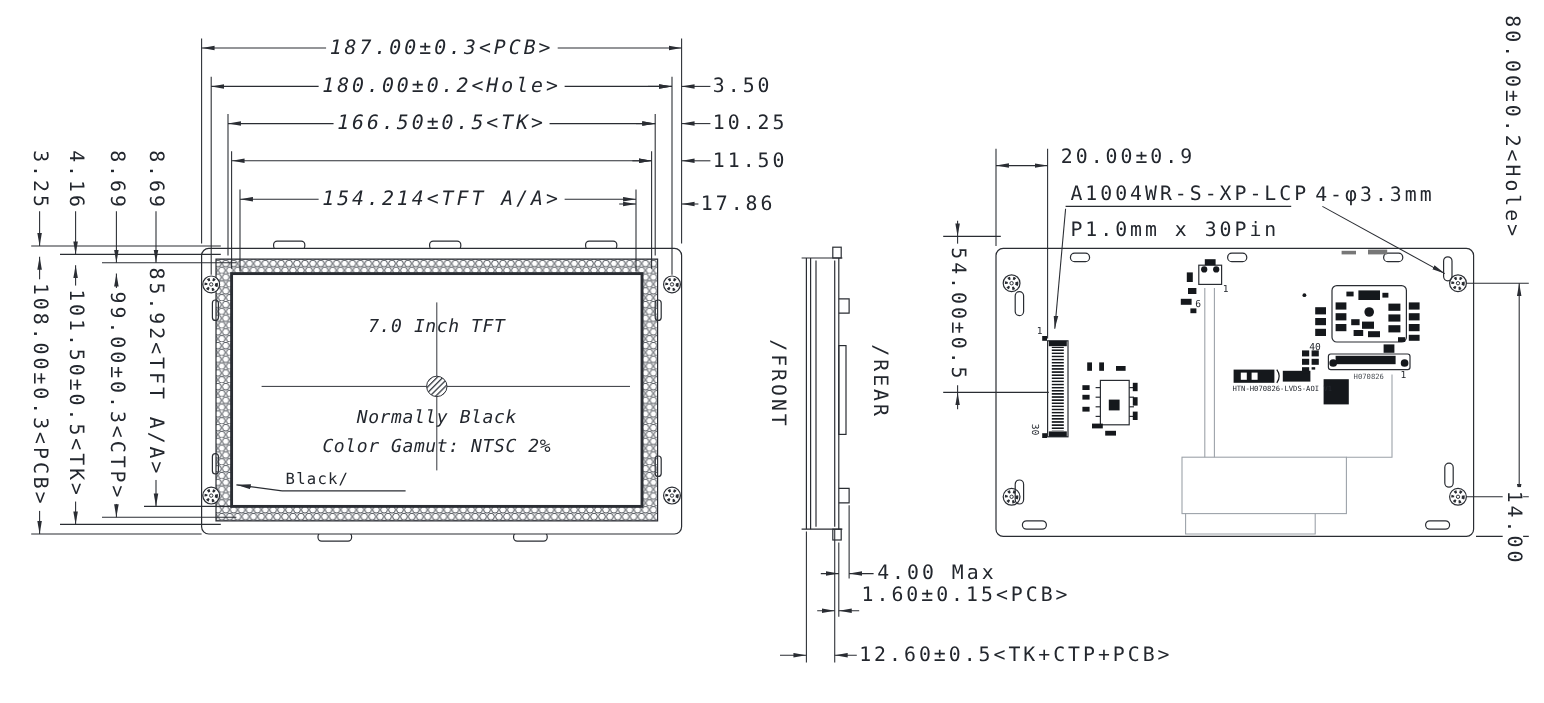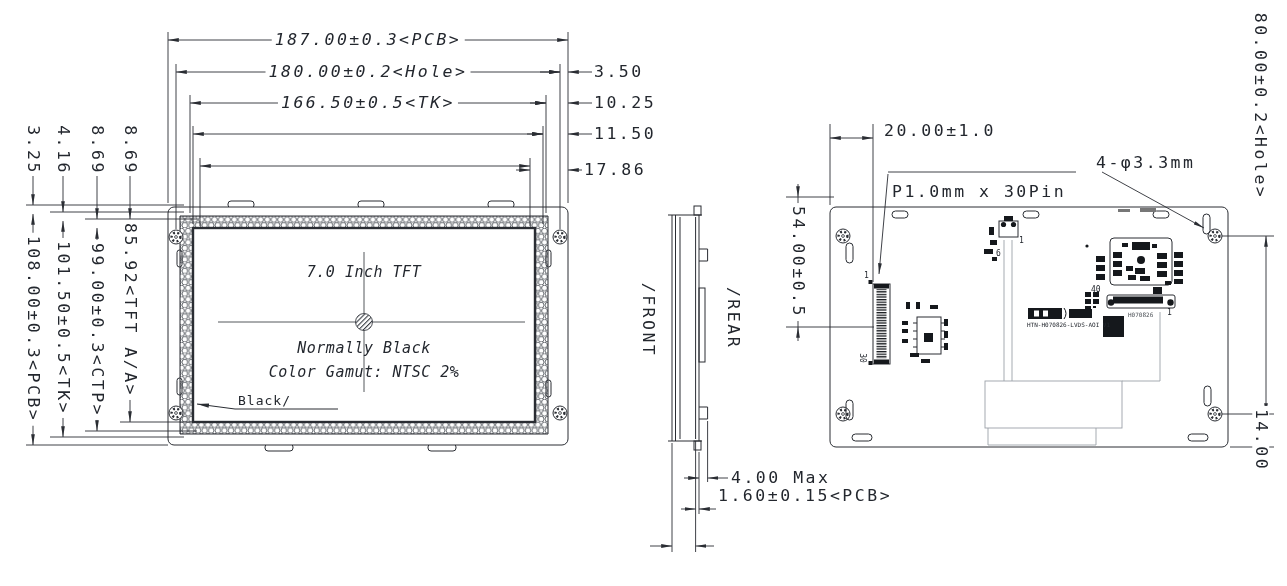--- a/index.html
+++ b/index.html
@@ -296,20 +296,21 @@
     <line x1="1266" y1="236" x2="1266" y2="414" marker-start="url(#ar)" marker-end="url(#ar)"></line>
     <line x1="1266" y1="414" x2="1266" y2="447"></line>
     <line x1="1266" y1="462" x2="1266" y2="447" marker-end="url(#ar)"></line>
   </g>
 </g>
 </svg>
 
 <div class="lbl c bg" style="left:368px;top:40px">187.00±0.3&lt;PCB&gt;</div>
 <div class="lbl c bg" style="left:368px;top:72px">180.00±0.2&lt;Hole&gt;</div>
 <div class="lbl c bg" style="left:368px;top:103px">166.50±0.5&lt;TK&gt;</div>
+<div class="lbl c bg" style="left:368px;top:166px">154.214&lt;TFT A/A&gt;</div>
 
 <div class="lbl l" style="left:594px;top:72px">3.50</div>
 <div class="lbl l" style="left:594px;top:103px">10.25</div>
 <div class="lbl l" style="left:594px;top:134px">11.50</div>
 <div class="lbl l" style="left:584px;top:170px">17.86</div>
 
 <div class="lbl r" style="left:33px;top:150px">3.25</div>
 <div class="lbl r" style="left:63px;top:150px">4.16</div>
 <div class="lbl r" style="left:97px;top:150px">8.69</div>
 <div class="lbl r" style="left:130px;top:150px">8.69</div>
@@ -321,22 +322,24 @@
 
 <div class="lbl c scr" style="left:364px;top:272px">7.0 Inch TFT</div>
 <div class="lbl c scr" style="left:364px;top:348px">Normally Black</div>
 <div class="lbl c scr" style="left:364px;top:372px">Color Gamut: NTSC 2%</div>
 <div class="lbl l s13" style="left:238px;top:400px">Black/</div>
 
 <div class="lbl r" style="left:648px;top:320px">/FRONT</div>
 <div class="lbl r" style="left:733px;top:318px">/REAR</div>
 <div class="lbl l" style="left:731px;top:478px">4.00 Max</div>
 <div class="lbl l" style="left:718px;top:496px">1.60±0.15&lt;PCB&gt;</div>
-
-<div class="lbl l" style="left:884px;top:131px">20.00±1.0</div>
+<div class="lbl l" style="left:716px;top:546px">12.60±0.5&lt;TK+CTP+PCB&gt;</div>
+
+<div class="lbl l" style="left:884px;top:131px">20.00±0.9</div>
+<div class="lbl l" style="left:892px;top:162px">A1004WR-S-XP-LCP</div>
 <div class="lbl l" style="left:892px;top:192px">P1.0mm x 30Pin</div>
 <div class="lbl l" style="left:1096px;top:163px">4-φ3.3mm</div>
 <div class="lbl r bg" style="left:798px;top:262px">54.00±0.5</div>
 <div class="lbl r" style="left:1260px;top:106px">80.00±0.2&lt;Hole&gt;</div>
 <div class="lbl r bg" style="left:1261px;top:440px">14.00</div>
 
 <div class="lbl s8" style="left:864px;top:272px">1</div>
 <div class="lbl r s8" style="left:862px;top:358px">30</div>
 <div class="lbl s8" style="left:1019px;top:237px">1</div>
 <div class="lbl s8" style="left:996px;top:250px">6</div>

